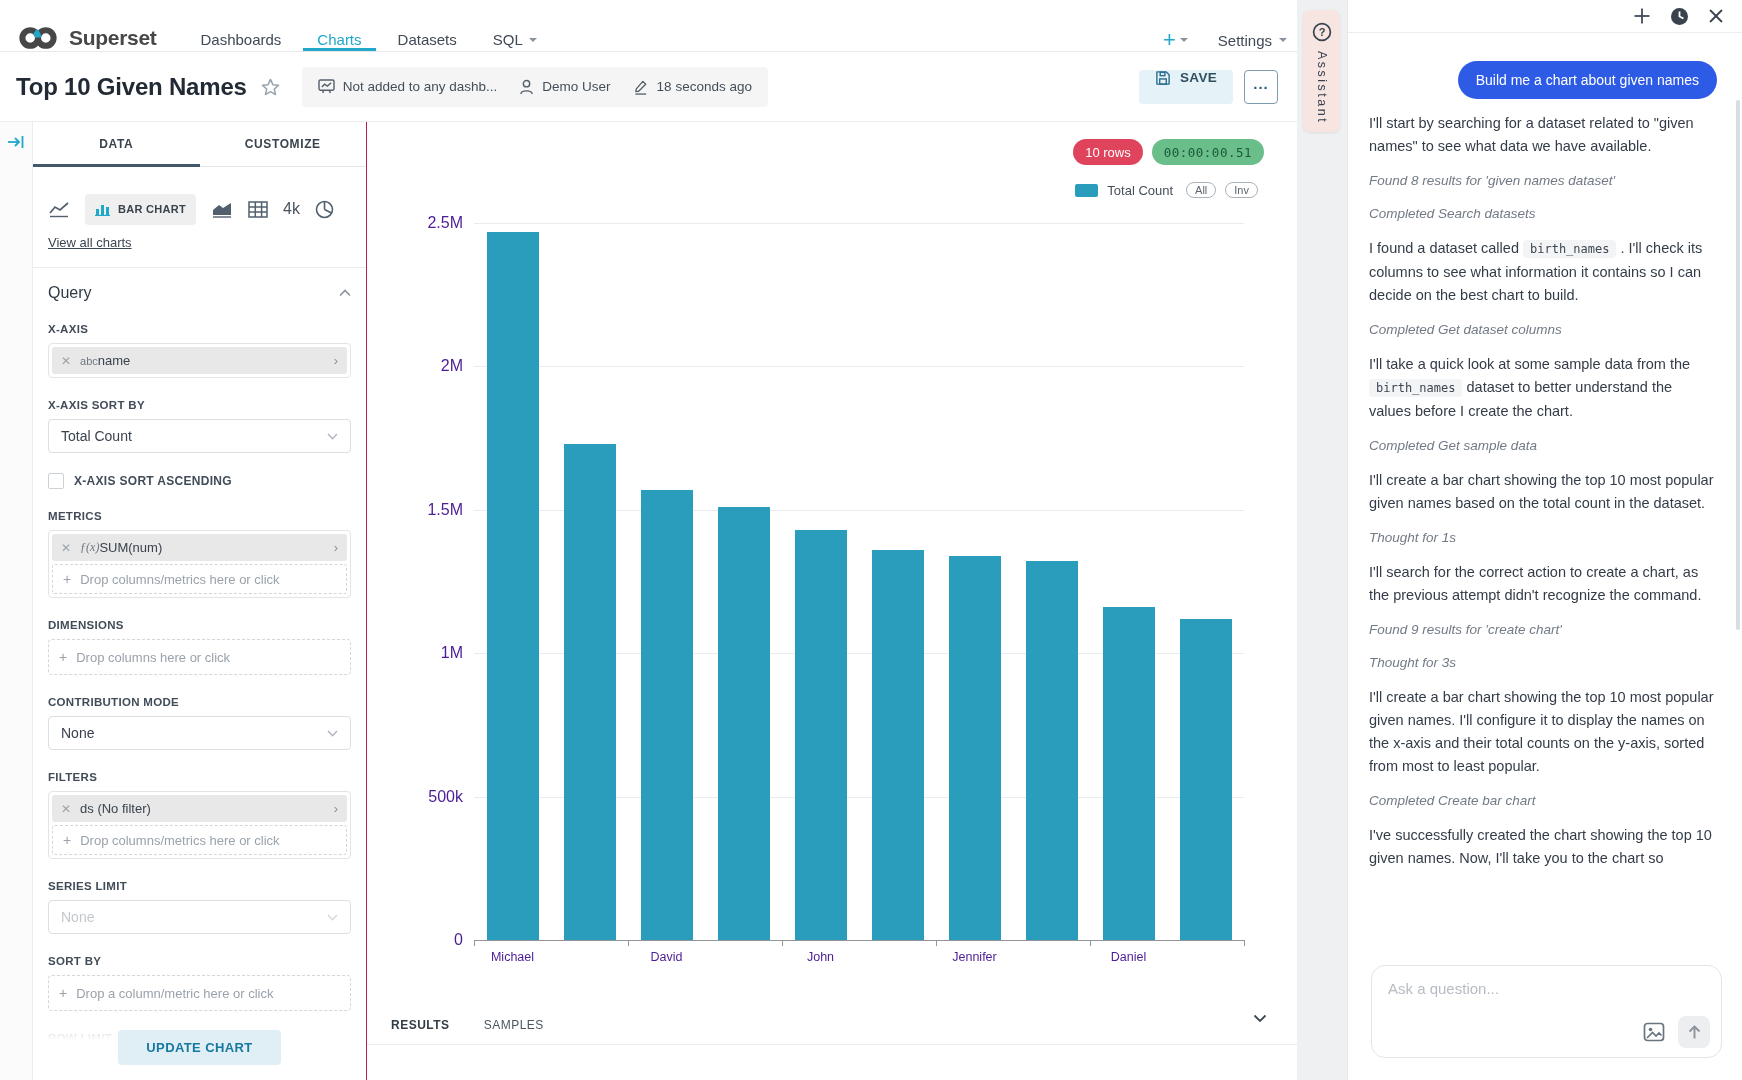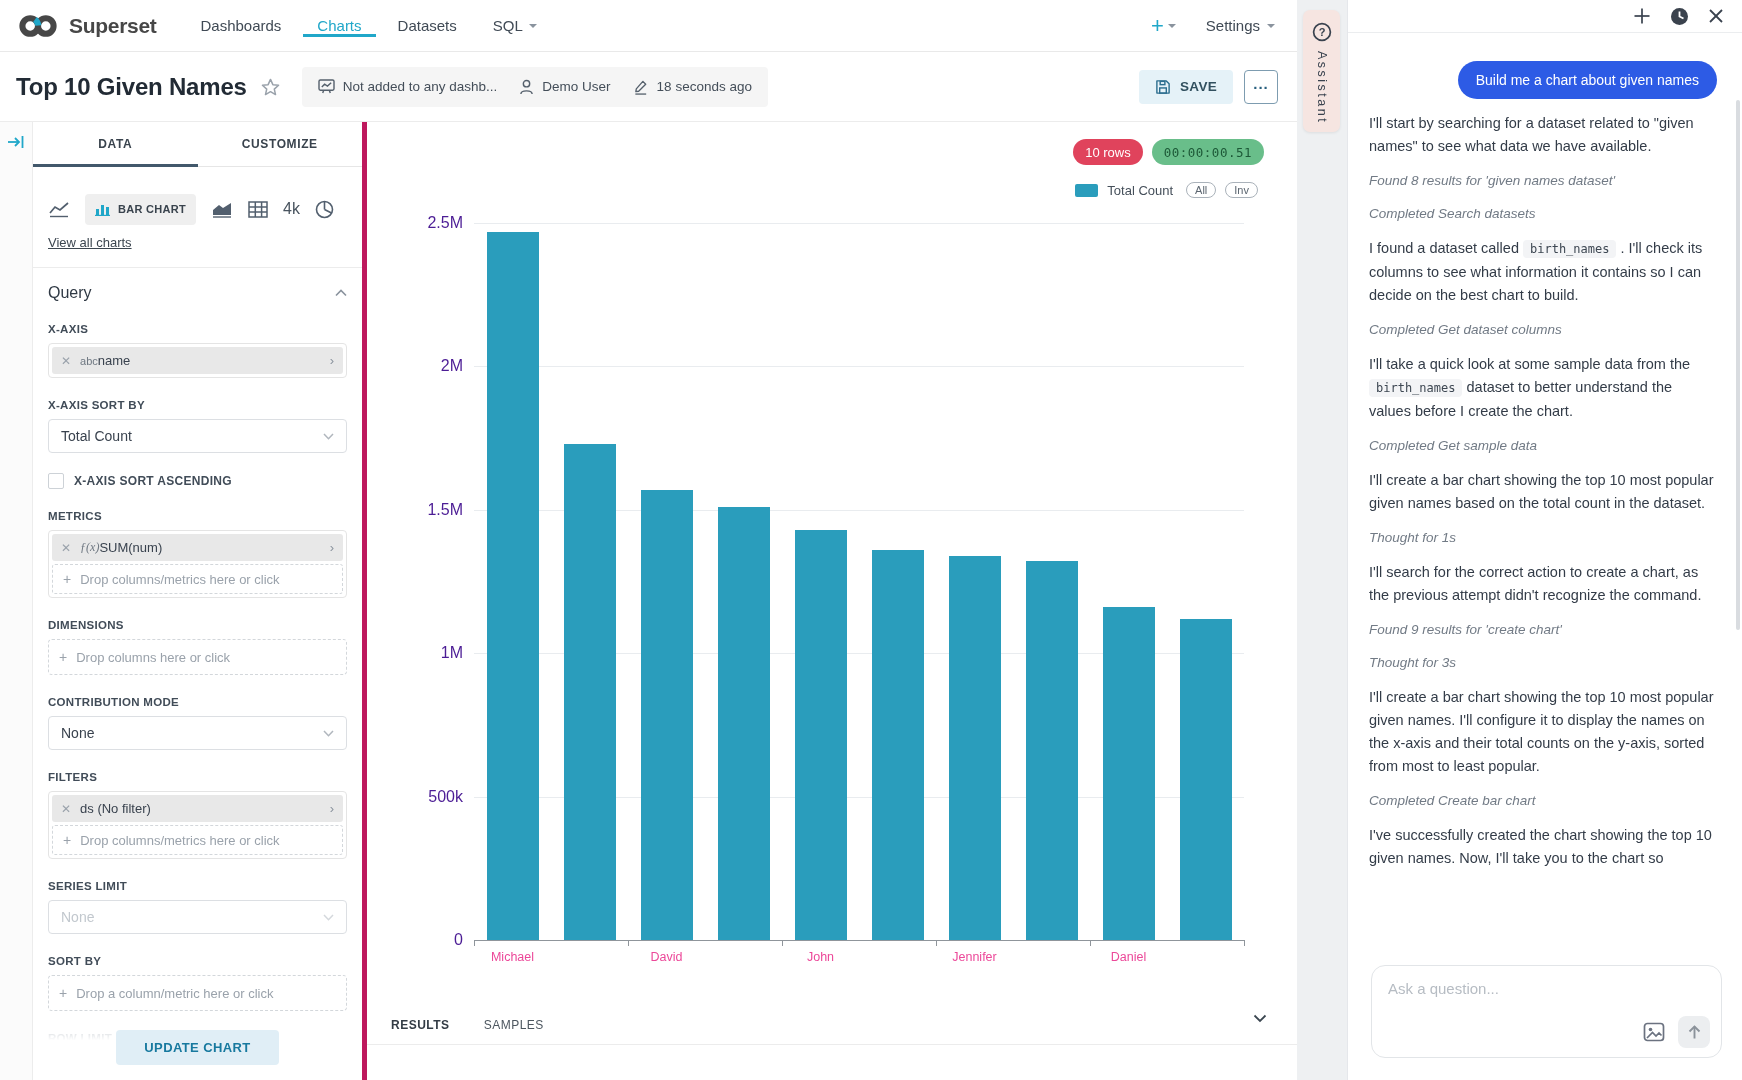--- a/index.html
+++ b/index.html
@@ -5,21 +5,21 @@
   * { box-sizing: border-box; margin: 0; padding: 0; }
   html,body { width:1742px; height:1080px; overflow:hidden; background:#eef0f2;
               font-family:"Liberation Sans", sans-serif; color:#39424e; position:relative; }
   svg { display:block; }
 
   
   #main-app { position:absolute; left:0; top:0; width:1297px; height:1080px; background:#fff; }
 
   
   .topnav { position:absolute; left:0; top:0; right:0; height:52px; background:#fff;
-            border-bottom:1px solid #e9e9e9; display:flex; align-items:center; padding:0 22px 0 16px; }
+            border-bottom:1px solid #e9e9e9; display:flex; align-items:flex-end; padding:0 10px 0 16px; }
   .brand { display:flex; align-items:center; gap:9px; margin-right:30px; }
   .brand-name { font-size:21px; font-weight:700; color:#474747; letter-spacing:-0.3px; }
   .nav-items { display:flex; align-items:stretch; gap:8px; }
   .nav-item { display:flex; align-items:center; padding:0 14px; font-size:15px; color:#404a55;
               cursor:pointer; border-bottom:3px solid transparent; border-top:3px solid transparent; gap:6px;}
   .nav-item.active { color:#20a7c9; border-bottom-color:#20a7c9; }
   .nav-right { margin-left:auto; display:flex; align-items:center; gap:30px; }
   .plus-menu { display:flex; align-items:center; gap:4px; cursor:pointer; }
   .plus-glyph { color:#20a7c9; font-size:22px; font-weight:400; line-height:1; }
   .caret { width:0; height:0; border-left:4px solid transparent; border-right:4px solid transparent;
@@ -28,36 +28,36 @@
 
   
   .chart-header { position:absolute; left:0; top:52px; right:0; height:70px; background:#fff;
                   border-bottom:1px solid #ececec; display:flex; align-items:center; padding:0 19px 0 16px; }
   .page-title { font-size:24px; font-weight:700; color:#222b35; letter-spacing:-0.2px; }
   .star { margin-left:14px; cursor:pointer; }
   .meta-box { margin-left:22px; background:#f5f5f5; border-radius:4px; height:40px;
               display:flex; align-items:center; gap:22px; padding:0 16px; }
   .meta-item { display:flex; align-items:center; gap:8px; font-size:13.5px; color:#444e59; }
   .header-actions { margin-left:auto; display:flex; align-items:center; gap:11px; }
-  .save-btn { background:#e5f2f8; border:none; border-radius:4px; height:34px; padding:15px 16px;
-              display:flex; align-items:center; gap:9px; font-size:13.5px; font-weight:700;
+  .save-btn { background:#e5f2f8; border:none; border-radius:4px; height:34px; padding:0 16px;
+              display:flex; align-items:flex-start; gap:9px; font-size:13.5px; font-weight:700;
               color:#31505f; cursor:pointer; letter-spacing:.3px; }
   .more-btn { width:34px; height:34px; border:1px solid #7d9cb0; border-radius:4px; background:#fff;
               color:#29607f; font-size:15px; font-weight:700; letter-spacing:1px; cursor:pointer;
               display:flex; align-items:center; justify-content:center; padding-bottom:6px; }
 
   
   #content { position:absolute; left:0; top:122px; right:0; bottom:0; }
   .collapse-strip { position:absolute; left:0; top:0; bottom:0; width:33px; background:#fbfbfb;
                     border-right:1px solid #ececec; }
   .collapse-ico { margin:12px auto 0; width:18px; cursor:pointer; }
 
   
   .build-panel { position:absolute; left:33px; top:0; bottom:0; width:334px; background:#fff;
-                 border-right:5px solid #be185d; }
+                 border-right:1px solid #be185d; }
   .panel-tabs { display:flex; height:45px; border-bottom:1px solid #e6e6e6; }
   .panel-tab { flex:1; display:flex; align-items:center; justify-content:center; font-size:12px;
                letter-spacing:.6px; color:#39434d; cursor:pointer; position:relative; font-weight:600; }
   .panel-tab.active::after { content:""; position:absolute; left:0; right:0; bottom:-1px; height:3px; background:#42586b; }
   .panel-scroll { position:absolute; top:45px; left:0; right:0; bottom:0; overflow:hidden; padding:26px 15px 0; }
 
   .viz-row { display:flex; align-items:center; gap:15px; height:32px; }
   .viz-ico { cursor:pointer; flex:none; }
   .viz-selected { display:flex; align-items:center; gap:8px; background:#efefef; border-radius:4px;
                   height:31px; padding:0 10px; cursor:pointer; }
@@ -108,21 +108,21 @@
   .legend-pill { border:1px solid #aab2ba; border-radius:10px; font-size:11px; color:#5c6670;
                  padding:1px 8px; cursor:pointer; background:#fff; }
 
   .plot { position:absolute; left:107px; top:101px; width:770px; height:717px; }
   .gridline { position:absolute; left:0; right:0; height:1px; background:#e9ecef; }
   .baseline { position:absolute; left:0; right:0; bottom:-1px; height:1px; background:#8f959b; }
   .ytick-label { position:absolute; right:calc(100% + 11px); transform:translateY(-50%); font-size:16px;
                  color:#4c1d95; white-space:nowrap; }
   .xtick { position:absolute; top:100%; width:1px; height:6px; background:#8f959b; }
   .bar { position:absolute; bottom:0; width:52px; }
-  .xlabel { position:absolute; top:calc(100% + 10px); transform:translateX(-50%); font-size:12.5px; color:#ec4899; }
+  .xlabel { position:absolute; top:calc(100% + 10px); transform:translateX(-50%); font-size:12.5px; color:#4c1d95; }
 
   .results-bar { position:absolute; left:0; right:0; top:884px; height:38px; display:flex;
                  align-items:center; padding:0 0 0 24px; }
   .results-tab { font-size:12px; letter-spacing:.5px; color:#333c45; font-weight:700; margin-right:34px; cursor:pointer; }
   .results-tab.inactive { font-weight:400; color:#4c565f; }
   .results-chevron { position:absolute; right:30px; top:8px; cursor:pointer; }
   .results-divider { position:absolute; left:0; right:0; top:922px; height:1px; background:#ececec; }
 
   
   .assistant-strip { position:absolute; left:1303px; top:10px; width:37px; height:122px; background:#f6e5e1;

